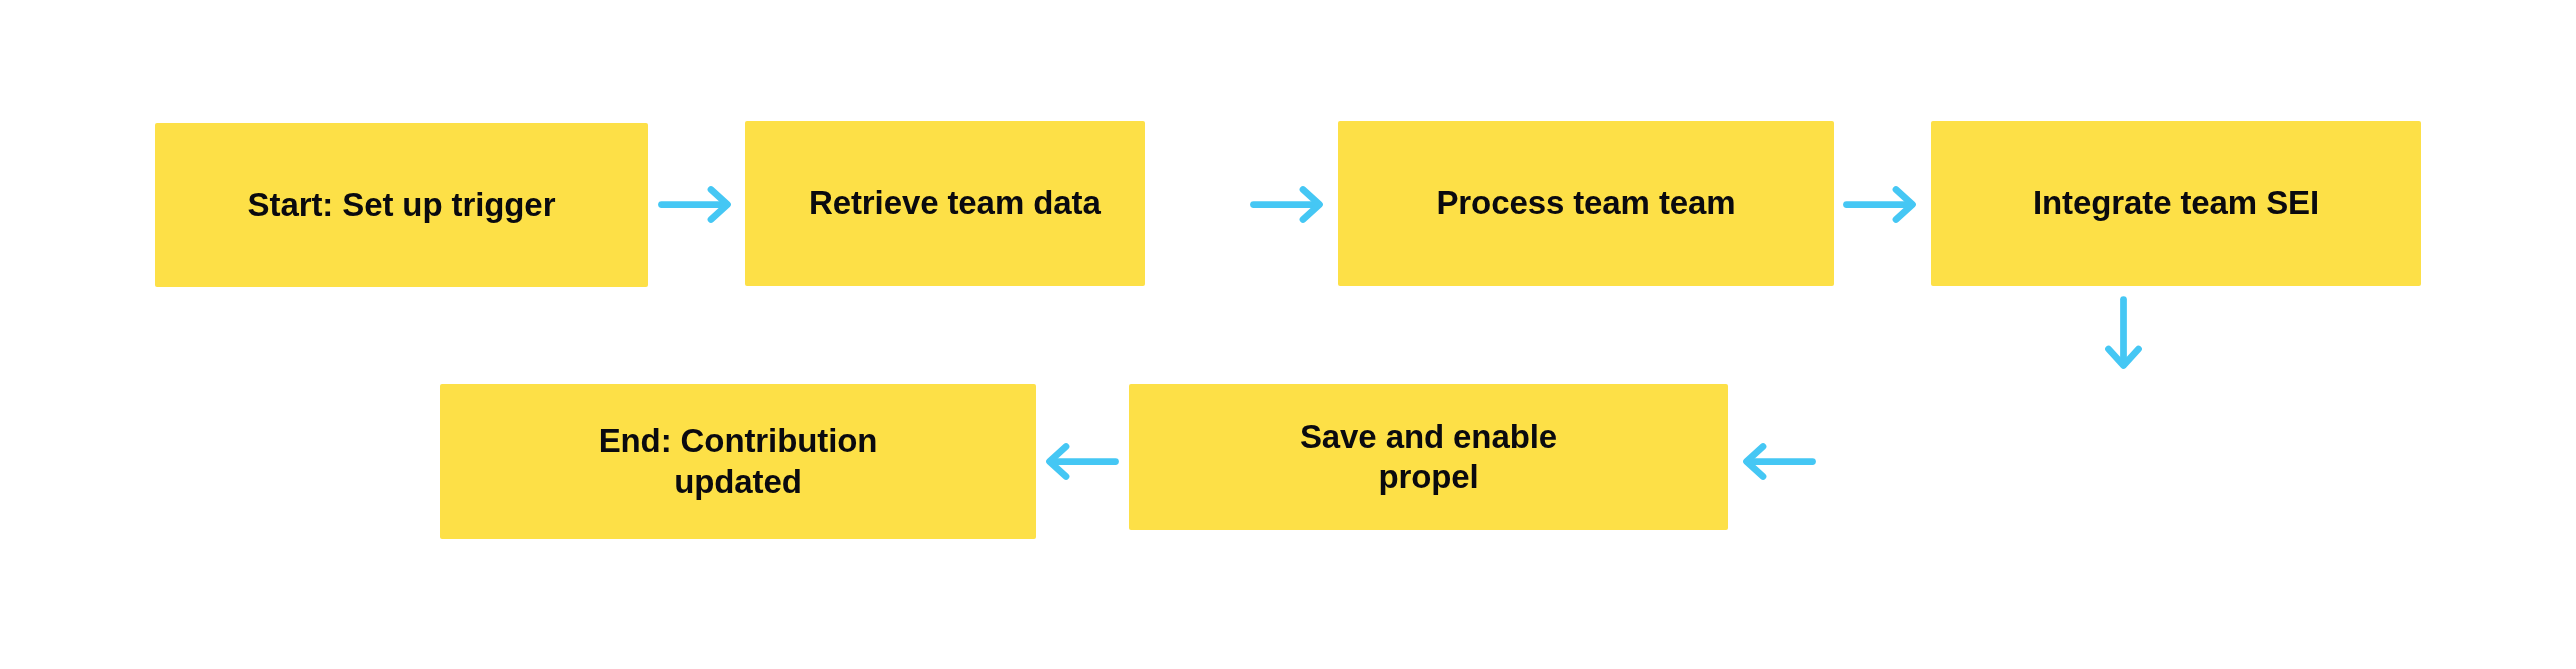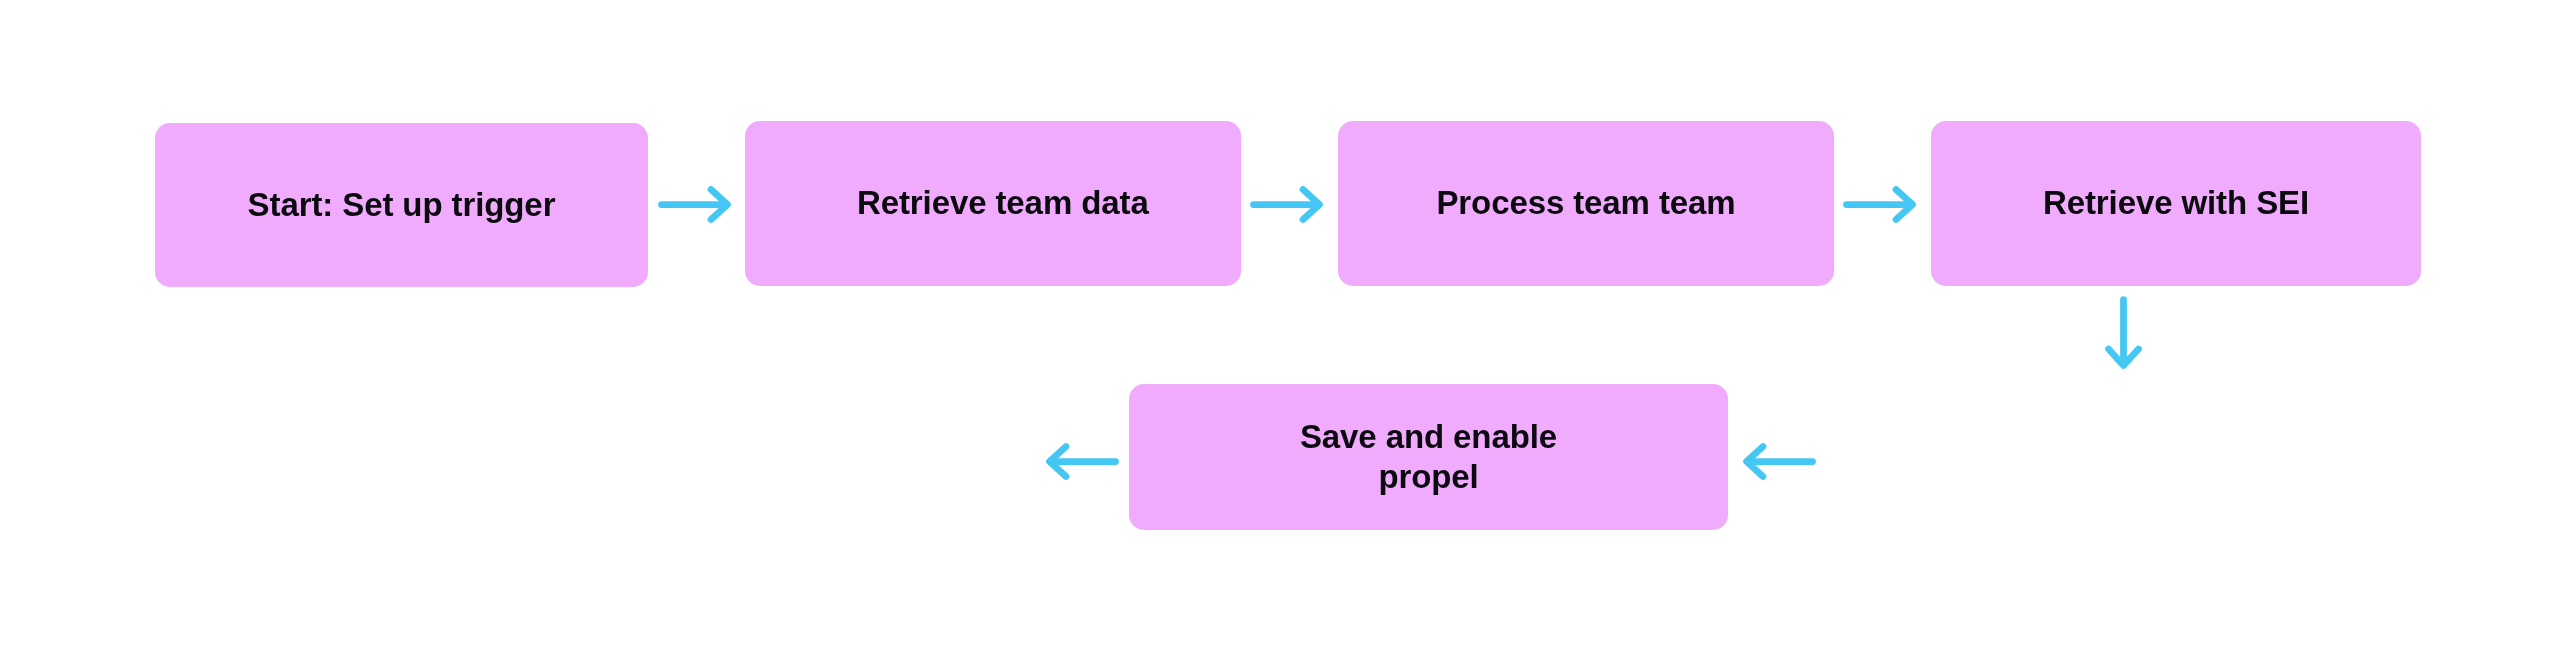--- a/index.html
+++ b/index.html
@@ -12,22 +12,22 @@
   }
   #flowchart-canvas {
     position: relative;
     width: 2576px;
     height: 669px;
     background: #ffffff;
     overflow: hidden;
   }
   .node {
     position: absolute;
-    background: #f0abfc;
-    border-radius: 15px;
+    background: #fde047;
+    border-radius: 2px;
     display: flex;
     align-items: center;
     justify-content: center;
     box-sizing: border-box;
     padding: 6px 16.4px;
   }
   .node-label {
     color: #0A0A0F;
     font-family: "Liberation Sans", sans-serif;
     font-weight: bold;
@@ -40,21 +40,21 @@
   .edge {
     position: absolute;
   }
   .edge svg {
     display: block;
     overflow: visible;
   }
 
   
   #node-start        { left: 155px;  top: 123px; width: 493px; height: 164px; }
-  #node-retrieve     { left: 745px; top: 121px; width: 496px; height: 165px; padding-left: 36px; }
+  #node-retrieve     { left: 745px; top: 121px; width: 400px; height: 165px; padding-left: 36px; }
   #node-process      { left: 1338px; top: 121px; width: 496px; height: 165px; }
   #node-integrate    { left: 1931px; top: 121px; width: 490px; height: 165px; }
 
   
   #node-configure    { left: 1826px; top: 384px; width: 595px; height: 155px; }
   #node-save         { left: 1129px; top: 384px; width: 599px; height: 146px; }
   #node-end          { left: 440px;  top: 384px; width: 596px; height: 155px; }
 
   
   #edge-start-retrieve    { left: 660px;  top: 185px; width: 75px; height: 39px; }
@@ -102,21 +102,21 @@
   <div class="edge" id="edge-process-integrate">
     <svg width="75" height="39" viewBox="0 0 100 52" aria-hidden="true">
       <g fill="none" stroke="#45C7F4" stroke-width="9" stroke-linecap="round" stroke-linejoin="round">
         <line x1="2" y1="26" x2="88" y2="26"></line>
         <polyline points="68,6 90,26 68,46"></polyline>
       </g>
     </svg>
   </div>
 
   <div class="node" id="node-integrate">
-    <span class="node-label">Retrieve with SEI</span>
+    <span class="node-label">Integrate team SEI</span>
   </div>
 
   <div class="edge" id="edge-integrate-configure">
     <svg width="39" height="75" viewBox="0 0 52 100" aria-hidden="true">
       <g fill="none" stroke="#45C7F4" stroke-width="9" stroke-linecap="round" stroke-linejoin="round">
         <line x1="26" y1="2" x2="26" y2="88"></line>
         <polyline points="6,68 26,90 46,68"></polyline>
       </g>
     </svg>
   </div>
@@ -138,15 +138,19 @@
 
   <div class="edge" id="edge-save-end">
     <svg width="75" height="39" viewBox="0 0 100 52" aria-hidden="true">
       <g fill="none" stroke="#45C7F4" stroke-width="9" stroke-linecap="round" stroke-linejoin="round">
         <line x1="98" y1="26" x2="12" y2="26"></line>
         <polyline points="32,6 10,26 32,46"></polyline>
       </g>
     </svg>
   </div>
 
+  <div class="node" id="node-end">
+    <span class="node-label">End: Contribution
+updated</span>
+  </div>
 
 </div>
 
 
 </body></html>

